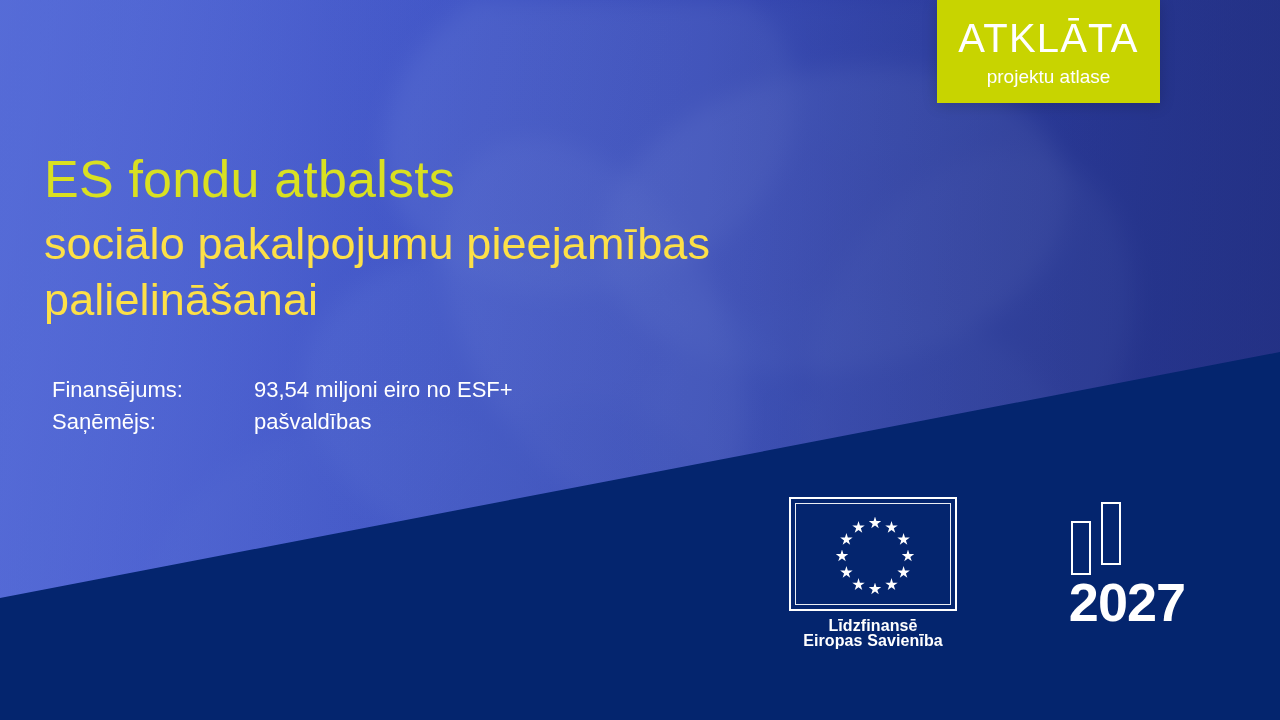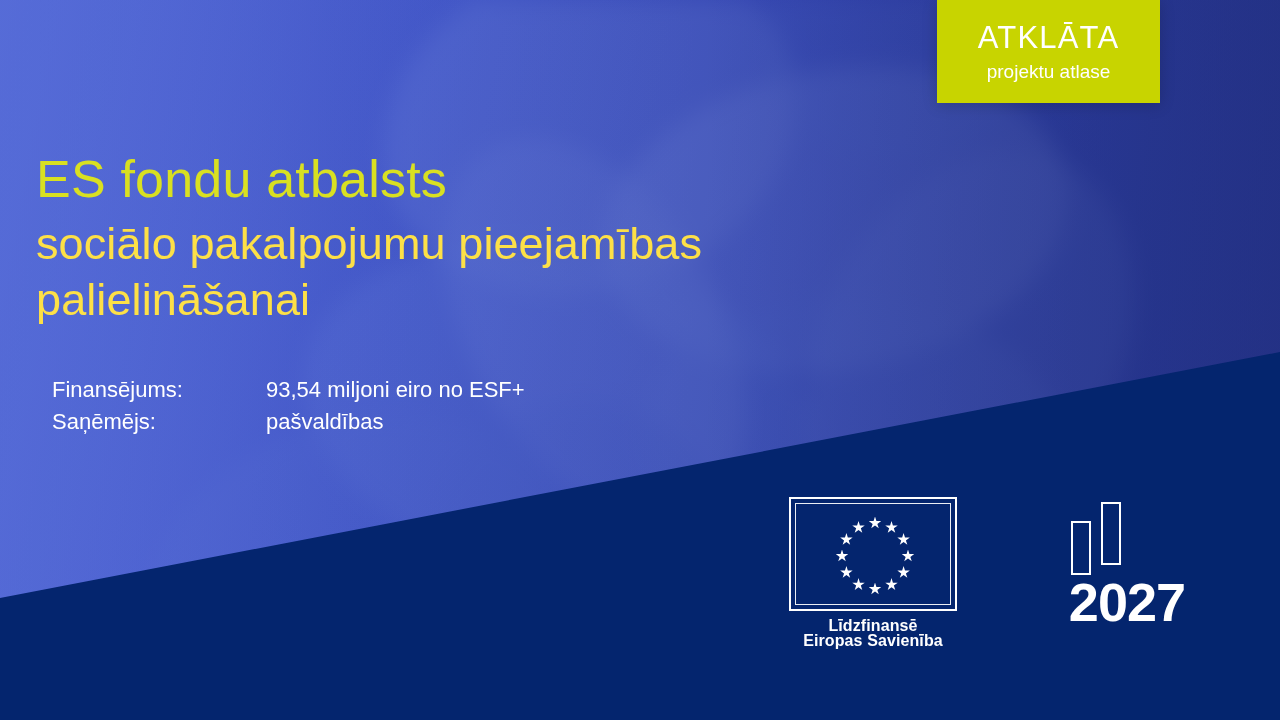--- a/index.html
+++ b/index.html
@@ -92,39 +92,39 @@
     height: 103px;
     background: #c8d400;
     display: flex;
     flex-direction: column;
     align-items: center;
     justify-content: center;
     box-shadow: 0 2px 14px rgba(0,0,0,0.18);
   }
   .badge-title {
     color: #ffffff;
-    font-size: 31px;
+    font-size: 40px;
     letter-spacing: 1.2px;
     line-height: 1;
     font-weight: 400;
     white-space: nowrap;
   }
   .badge-sub {
     color: #ffffff;
     font-size: 19px;
     line-height: 1;
     margin-top: 9px;
     font-weight: 400;
     white-space: nowrap;
   }
 
   
   .headline {
     position: absolute;
-    left: 36px;
+    left: 44px;
     top: 148px;
     width: 920px;
   }
   .title-accent {
     color: #d9e021;
     font-size: 52px;
     font-weight: 400;
     line-height: 62px;
     letter-spacing: 0.2px;
     white-space: nowrap;
@@ -141,21 +141,21 @@
 
   
   .meta {
     position: absolute;
     left: 52px;
     top: 374px;
     color: #ffffff;
     font-size: 22px;
     line-height: 32px;
   }
-  .meta-row { display: flex; gap: 12px; }
+  .meta-row { display: flex; }
   .meta-label { width: 202px; flex: none; }
   .meta-value { flex: 1 1 auto; }
 
   
   .eu-logo {
     position: absolute;
     left: 786px;
     top: 497px;
     width: 174px;
     text-align: center;

